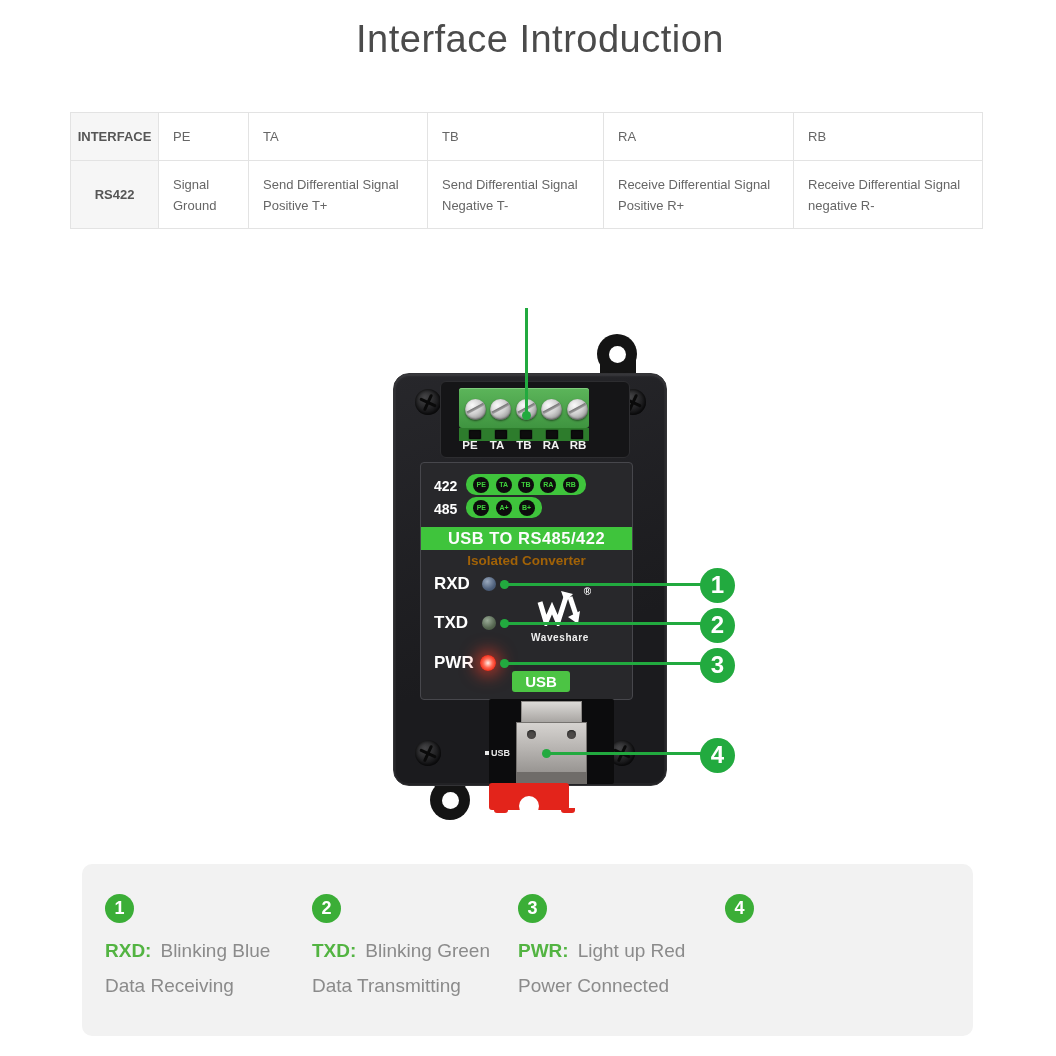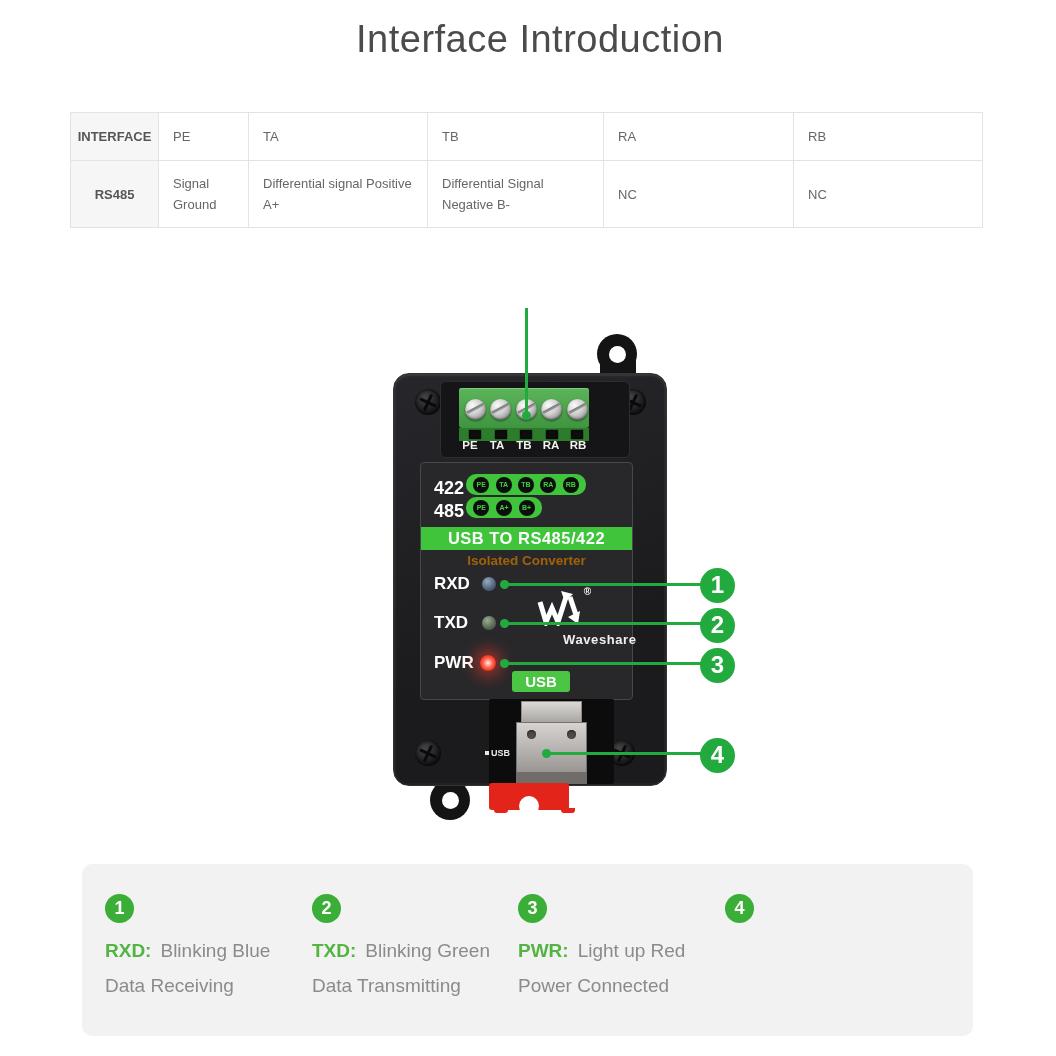--- a/index.html
+++ b/index.html
@@ -50,41 +50,41 @@
   .tscrew::before{content:"";position:absolute;left:1px;right:1px;top:50%;height:3px;margin-top:-2px;
           background:linear-gradient(#707070,#a7a7a7);transform:rotate(-28deg);}
   .tslot{position:absolute;width:12px;height:9px;background:#0d0d0d;border-radius:1px;
          box-shadow:inset 0 0 2px #000, 0 0 0 1px #266326;}
   .t-labels{position:absolute;left:457px;top:439px;width:134px;display:flex;justify-content:space-between;}
   .t-labels span{width:26px;text-align:center;color:#f2f2f2;font-size:11.5px;font-weight:bold;}
 
   .panel{position:absolute;left:420px;top:462px;width:213px;height:238px;background:#28282b;
          border:1px solid #47474c;border-radius:4px;box-sizing:border-box;}
 
-  .mode-label{position:absolute;color:#fff;font-weight:bold;font-size:18px;}
+  .mode-label{position:absolute;color:#fff;font-weight:bold;font-size:14px;}
   .pill{position:absolute;height:21px;border-radius:10px;background:#3fc43c;display:flex;
         align-items:center;justify-content:space-around;padding:0 4px;box-sizing:border-box;}
   .pin{width:16px;height:16px;border-radius:50%;background:#0d0d0d;color:#3fd13c;
        font-size:7px;font-weight:bold;display:flex;align-items:center;justify-content:center;letter-spacing:0;}
 
   .banner{position:absolute;left:421px;top:527px;width:211px;height:23px;background:#3fc43c;
           color:#fdfdfd;font-size:16.5px;font-weight:bold;text-align:center;line-height:23px;letter-spacing:.5px;}
   .subtitle{position:absolute;left:421px;top:553px;width:211px;text-align:center;color:#a16207;
           font-size:13.5px;font-weight:bold;}
 
   .led-label{position:absolute;color:#fff;font-weight:bold;font-size:17px;height:20px;line-height:20px;}
   .led{position:absolute;width:14px;height:14px;border-radius:50%;}
   .led-rxd{background:radial-gradient(circle at 38% 32%,#9aa9bd,#4f617c 60%,#39475c);}
   .led-txd{background:radial-gradient(circle at 38% 32%,#9aab97,#566751 60%,#404f3c);}
   .led-pwr{width:16px;height:16px;background:radial-gradient(circle,#ffefe9 0%,#ff6a55 40%,#ef1f0c 78%);
            box-shadow:0 0 16px 5px rgba(255,60,40,.6);}
 
   .logo{position:absolute;left:527px;top:590px;width:66px;text-align:center;color:#fff;}
   .logo .rmark{position:absolute;right:2px;top:-4px;font-size:10px;font-weight:bold;}
-  .logo .brand{display:block;margin-top:2px;font-size:13px;font-weight:bold;letter-spacing:.6px;color:#f0f0f0;margin-left:36px;}
+  .logo .brand{display:block;margin-top:2px;font-size:10px;font-weight:bold;letter-spacing:.6px;color:#f0f0f0;}
 
   .usb-btn{position:absolute;left:512px;top:671px;width:58px;height:21px;background:#4cc444;border-radius:3px;
            color:#fff;font-size:15px;font-weight:bold;text-align:center;line-height:21px;}
 
   .usb-recess{position:absolute;left:489px;top:699px;width:125px;height:85px;background:#0c0c0d;border-radius:2px;}
   .usb-plug-top{position:absolute;left:521px;top:701px;width:61px;height:22px;
            background:linear-gradient(#dcdad7,#a8a5a2);border:1px solid #8e8b88;box-sizing:border-box;}
   .usb-plug-body{position:absolute;left:516px;top:722px;width:71px;height:62px;
            background:linear-gradient(180deg,#d6d3d0,#b5b2af 45%,#8a8784);border:1px solid #767370;box-sizing:border-box;}
   .usb-plug-band{position:absolute;left:516px;top:772px;width:71px;height:12px;background:#6f6c69;}
@@ -135,27 +135,27 @@
       <tr>
         <th class="rowhead">INTERFACE</th>
         <th>PE</th>
         <th>TA</th>
         <th>TB</th>
         <th>RA</th>
         <th>RB</th>
       </tr>
     </thead>
     <tbody>
-      <tr class="r2">
-        <td class="rowhead">RS485</td>
+      <tr class="r1">
+        <td class="rowhead">RS422</td>
         <td>Signal Ground</td>
-        <td>Differential signal Positive A+</td>
-        <td>Differential Signal Negative B-</td>
-        <td>NC</td>
-        <td>NC</td>
+        <td>Send Differential Signal Positive T+</td>
+        <td>Send Differential Signal Negative T-</td>
+        <td>Receive Differential Signal Positive R+</td>
+        <td>Receive Differential Signal negative R-</td>
       </tr>
     </tbody>
   </table>
 
   <div class="figure">
 
     <div class="ear-stem" style="left:600px;top:350px;width:36px;height:28px;border-radius:4px;"></div>
     <div class="ear" style="left:597px;top:334px;"></div>
     <div class="ear-hole" style="left:608.5px;top:345.5px;"></div>
     <div class="ear-stem" style="left:434px;top:770px;width:32px;height:18px;border-radius:4px;"></div>

